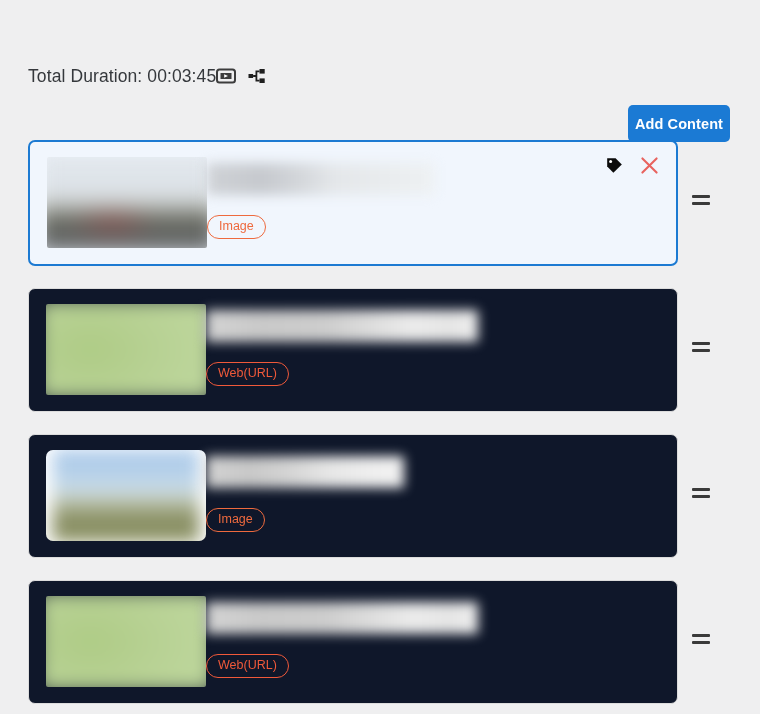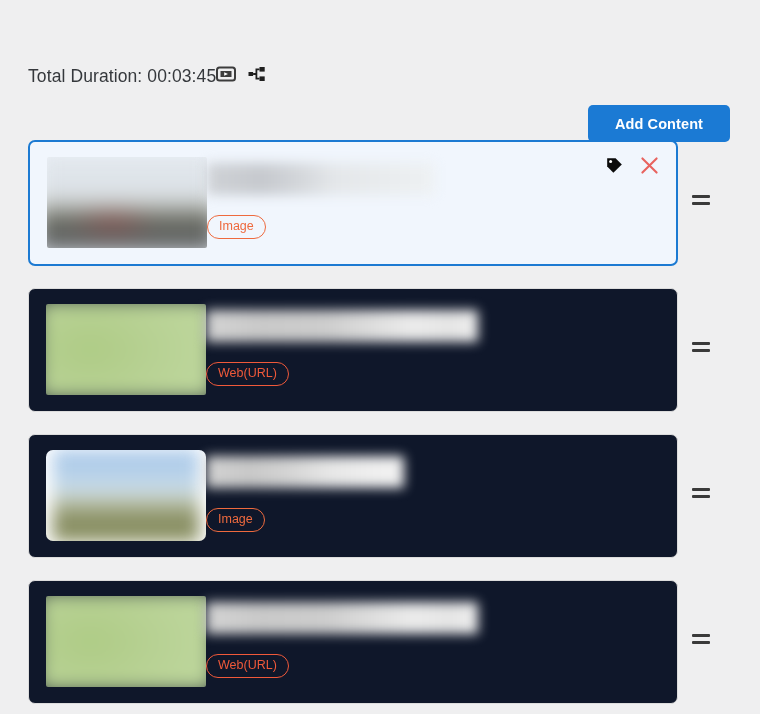--- a/index.html
+++ b/index.html
@@ -20,21 +20,21 @@
   .header {
     position: absolute;
     left: 0; top: 48px;
     width: 760px;
     height: 56px;
     display: flex;
     align-items: center;
   }
   .header-left {
     display: flex;
-    align-items: flex-start;
+    align-items: center;
     margin-left: 28px;
   }
   .duration-text {
     font-size: 17.5px;
     color: #35383c;
     letter-spacing: 0.1px;
     white-space: nowrap;
   }
   .header-icons {
     display: flex;
@@ -45,21 +45,21 @@
     display: inline-flex;
     align-items: center;
     justify-content: center;
     line-height: 0;
   }
 
   .add-content-btn {
     position: absolute;
     right: 30px;
     top: 57px;
-    width: 142px;
+    width: 102px;
     height: 37px;
     background: #1b7ad4;
     color: #ffffff;
     border: none;
     border-radius: 5px;
     font-family: "Liberation Sans", sans-serif;
     font-size: 14.5px;
     font-weight: bold;
     letter-spacing: 0.1px;
     cursor: pointer;

